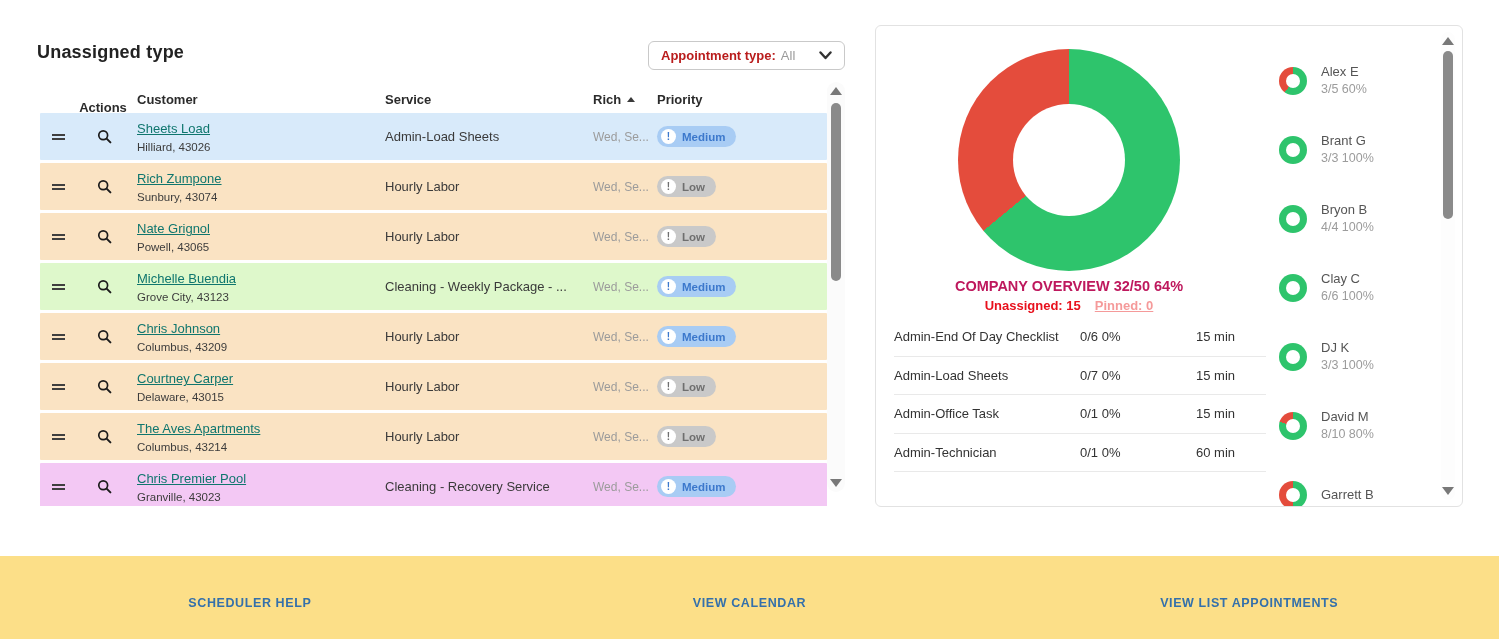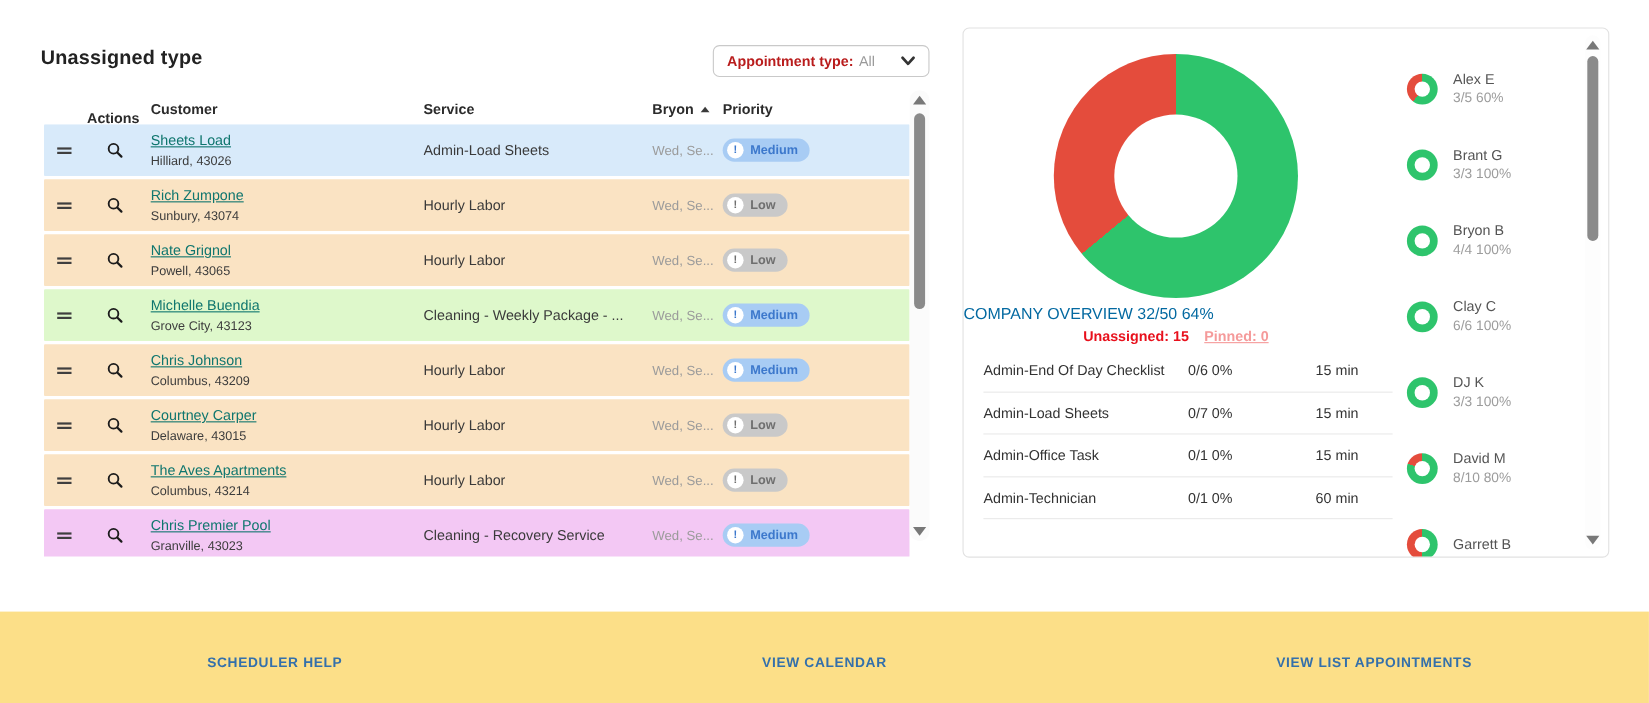--- a/index.html
+++ b/index.html
@@ -44,21 +44,21 @@
     border-left:6px solid transparent; border-right:6px solid transparent; cursor:pointer; }
   .sb-up { top:5px; border-bottom:8px solid #787878; }
   .sb-down { bottom:5px; border-top:8px solid #787878; }
   .sb-thumb { position:absolute; left:4px; width:10px; border-radius:5px; background:#8a8a8a; cursor:grab; }
   .sb-queue .sb-thumb { top:21px; height:178px; }
 
   
   .card { position:absolute; left:875px; top:25px; width:588px; height:482px; border:1px solid #e2e2e2; border-radius:6px; background:#fff; overflow:hidden; }
   .donut { position:absolute; left:82px; top:23px; width:222px; height:222px; border-radius:50%; }
   .donut::after { content:""; position:absolute; inset:55px; background:#fff; border-radius:50%; }
-  .ov-title { position:absolute; top:252px; left:0; width:386px; font-size:14.5px; font-weight:400; color:#0369a1; }
+  .ov-title { position:absolute; top:252px; left:0; width:386px; text-align:center; font-size:14.5px; font-weight:700; color:#be185d; }
   .ov-sub { position:absolute; top:272px; left:0; width:386px; text-align:center; font-size:13px; font-weight:700; }
   .ov-unassigned { color:#e8101c; margin-right:14px; }
   .ov-pinned { color:#f59a9a; font-weight:600;text-decoration:underline; }
 
   .svc-table { position:absolute; left:18px; top:292px; width:372px; }
   .svc-head, .svc-row { display:grid; grid-template-columns:1fr 104px 82px; align-items:center; }
   .svc-head { font-size:13px; font-weight:700; color:#222; border-bottom:1px solid #d9d9d9; padding-bottom:6px; }
   .svc-head .c-avg { text-align:center; line-height:1.15; }
   .svc-row { font-size:13px; color:#333; border-bottom:1px solid #e9e9e9; padding:9px 0; line-height:1.5; }
   .svc-row .c-avg { padding-left:12px; }
@@ -90,21 +90,21 @@
   <svg class="dd-chevron" width="13" height="9" viewBox="0 0 13 9">
       <path d="M1.5 1.5 L6.5 7 L11.5 1.5" fill="none" stroke="#333" stroke-width="2.4" stroke-linecap="round" stroke-linejoin="round"></path>
     </svg>
 </div>
 
 <div class="qhead qgrid">
   <span class="h-actions">Actions</span>
   <span class="h-customer">Customer</span>
   <span>Service</span>
   <span class="h-date">
-      <span>Bryon</span>
+      <span>Rich</span>
       <span class="sort-caret"></span>
     </span>
   <span>Priority</span>
 </div>
 
 <div class="qrows">
     <div class="qrow qgrid row-blue">
     <span class="drag-handle"></span>
     <button class="search-btn">
       <svg width="15" height="15" viewBox="0 0 15 15">

